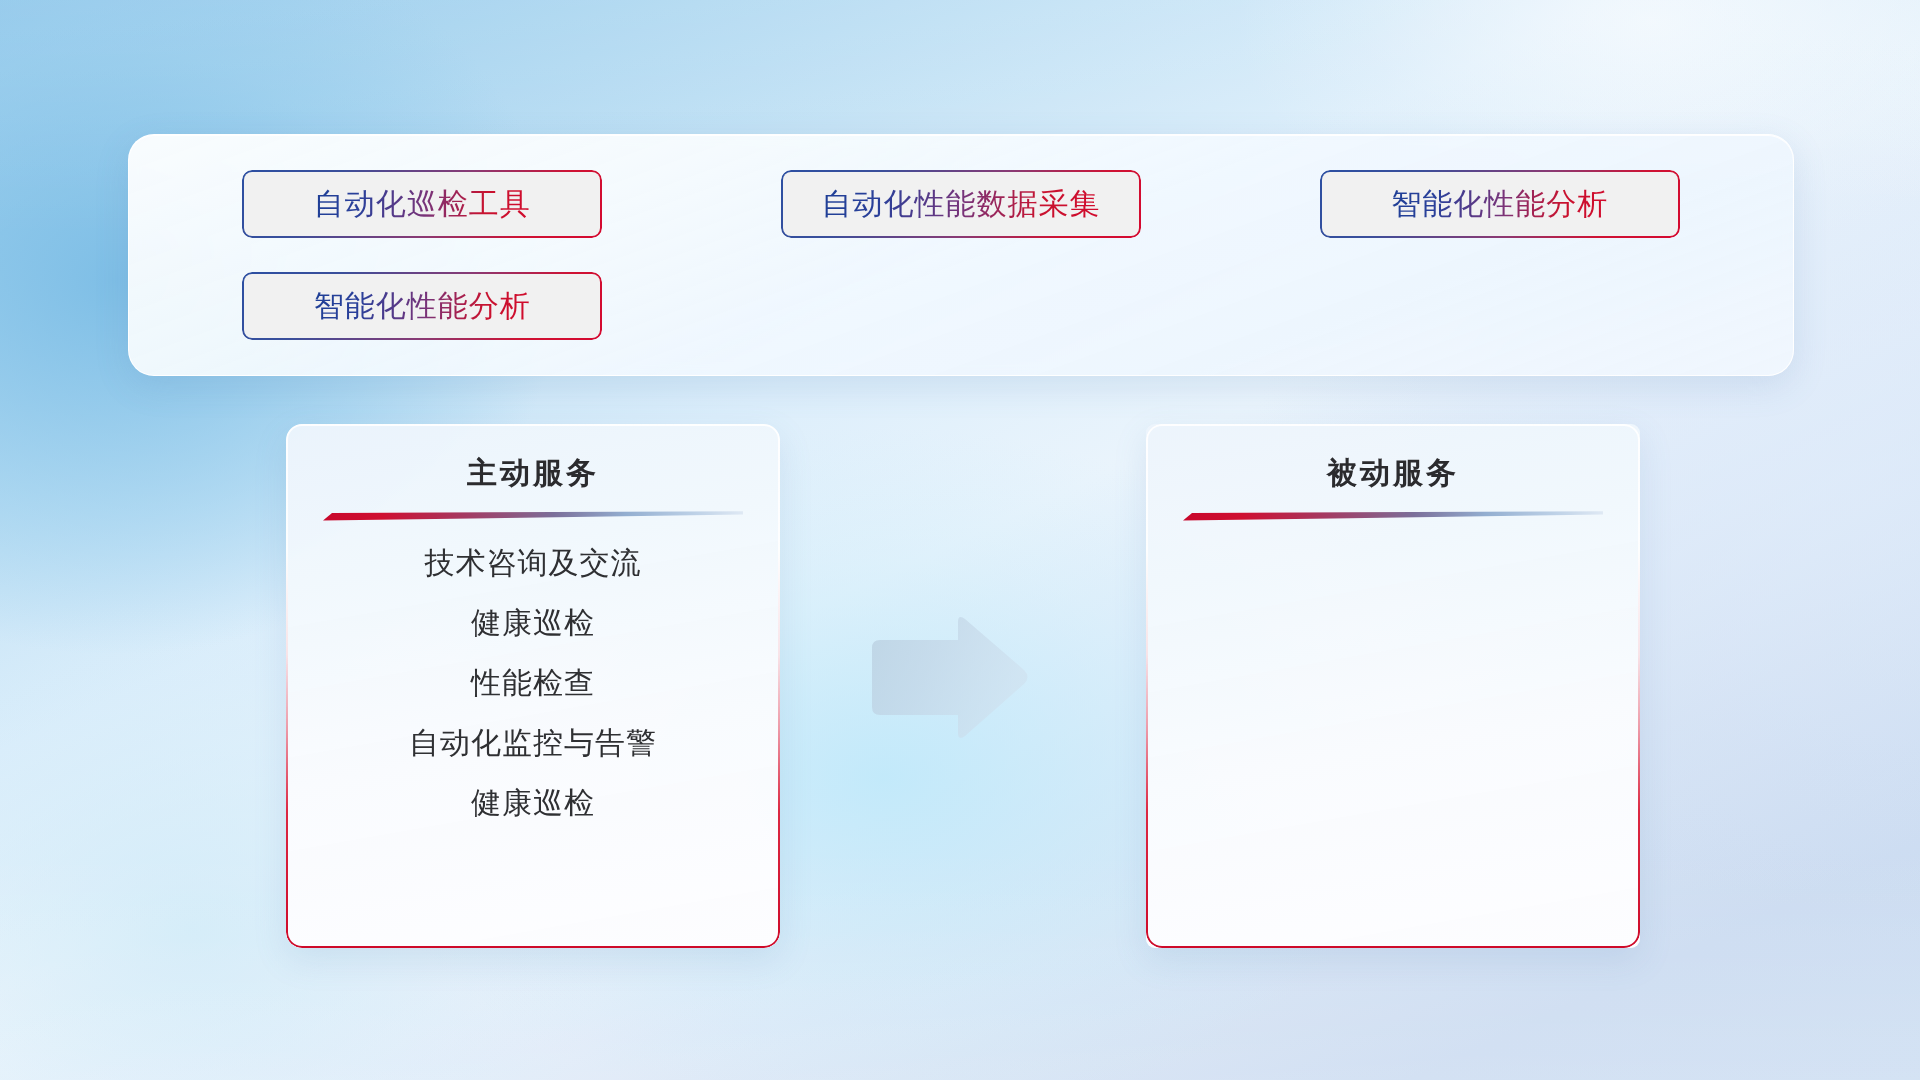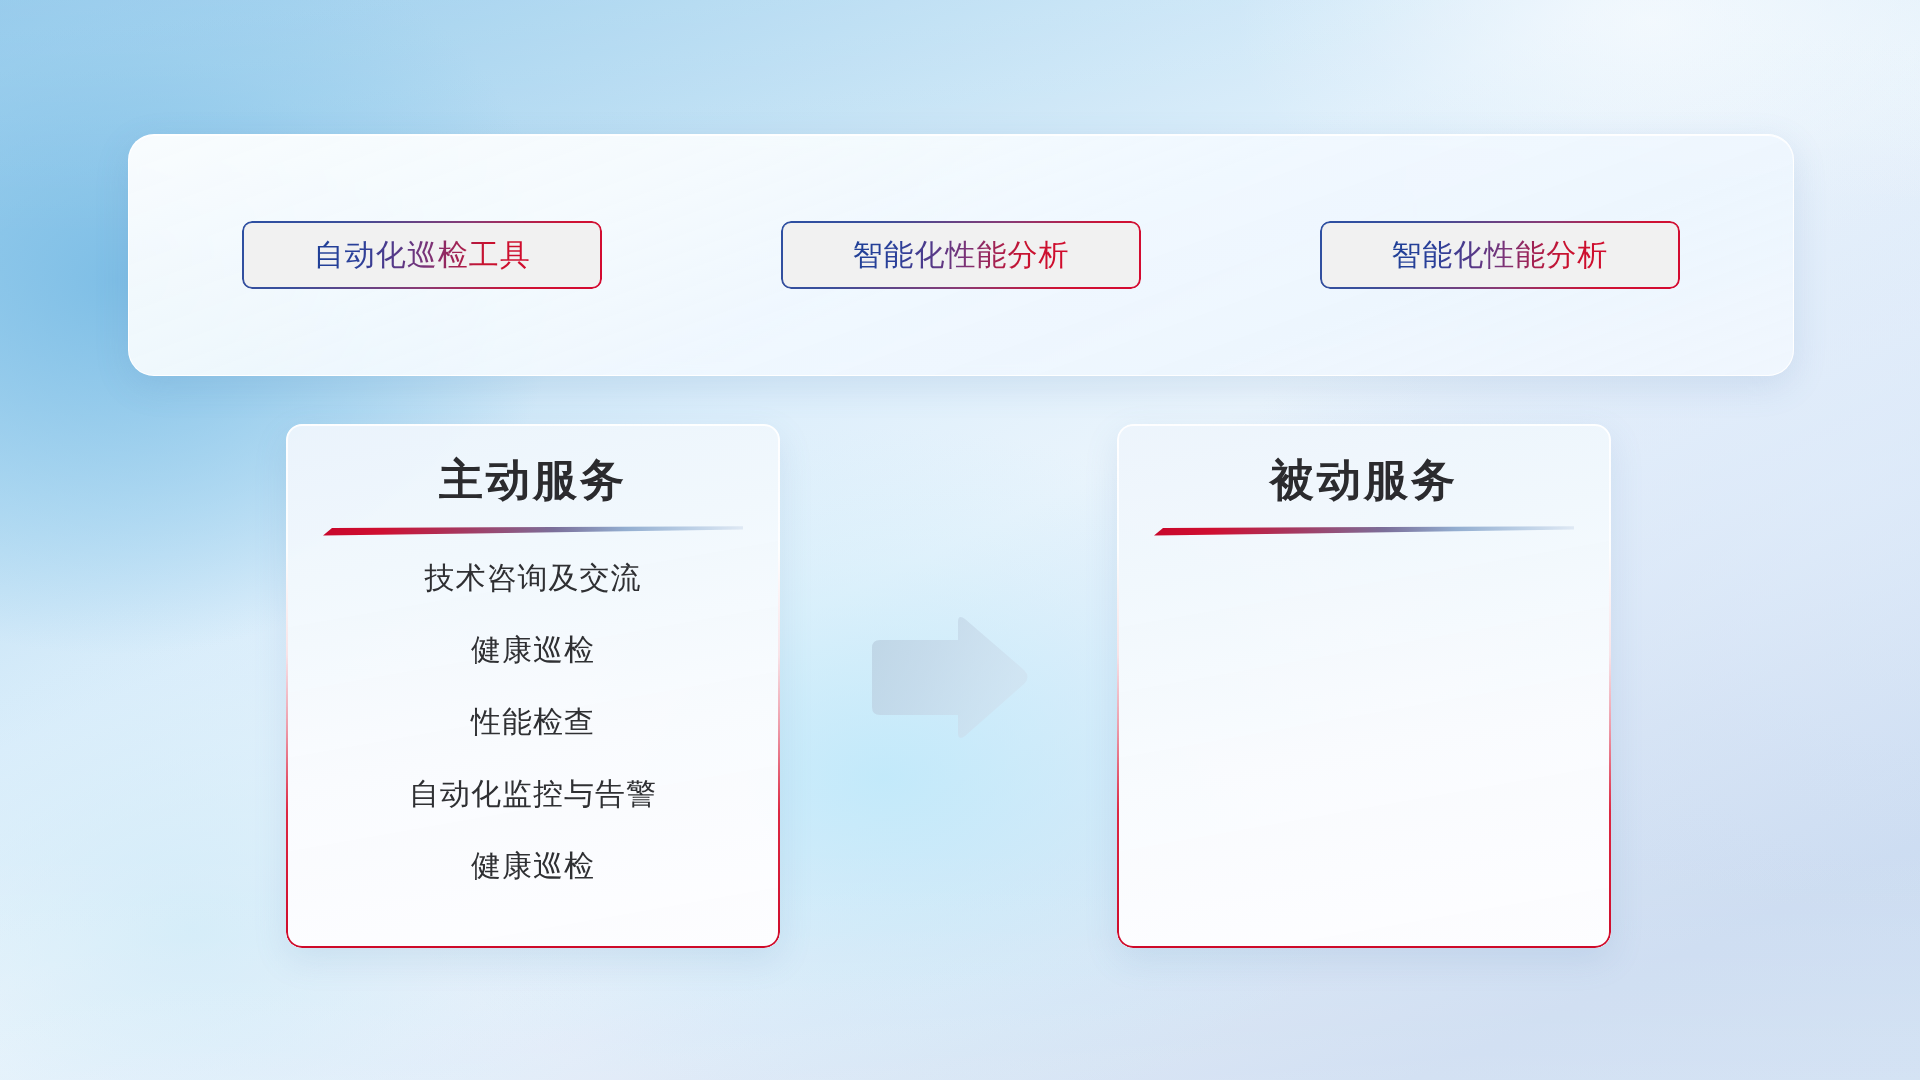--- a/index.html
+++ b/index.html
@@ -175,52 +175,52 @@
         rgba(220,40,66,1) 74%,
         rgba(206,10,42,1) 100%);
     -webkit-mask:
       linear-gradient(#fff 0 0) content-box,
       linear-gradient(#fff 0 0);
     -webkit-mask-composite: xor;
             mask-composite: exclude;
     pointer-events: none;
   }
   #card-active { left: 286px; }
-  #card-passive { left: 1117px; }
+  #card-passive { left: 1146px; border-radius: 9px; }
 
   .card-inner {
     position: relative;
     height: 100%;
     display: flex;
     flex-direction: column;
     align-items: center;
     padding-top: 32px;
     box-sizing: border-box;
   }
   .card-title {
-    font-size: 44px;
+    font-size: 30px;
     font-weight: 700;
     color: #2b2b2e;
     letter-spacing: 3px;
     line-height: 1.1;
   }
   .card-divider {
     margin-top: 22px;
     width: 420px;
     height: 10px;
     position: relative;
   }
   .card-divider svg { display: block; }
 
   .card-list {
     margin-top: 24px;
     display: flex;
     flex-direction: column;
     align-items: center;
-    gap: 36px;
+    gap: 24px;
     width: 100%;
   }
   .card-list-item {
     font-size: 30px;
     color: #2f3033;
     letter-spacing: 1px;
     line-height: 1.2;
     white-space: nowrap;
   }
 
@@ -245,20 +245,23 @@
   <div class="bg-layer bg-glow-lowleft"></div>
   <div class="bg-layer bg-glow-right"></div>
   <div class="bg-layer bg-glow-topright"></div>
   <div class="bg-layer bg-sheen"></div>
 
   <div id="top-panel">
     <div class="pill-grid">
 
       <div class="pill">
         <span class="pill-text">自动化巡检工具</span>
+      </div>
+      <div class="pill">
+        <span class="pill-text">自动化性能数据采集</span>
       </div>
       <div class="pill">
         <span class="pill-text">智能化性能分析</span>
       </div>
       <div class="pill">
         <span class="pill-text">智能化性能分析</span>
       </div>
 
     </div>
   </div>

